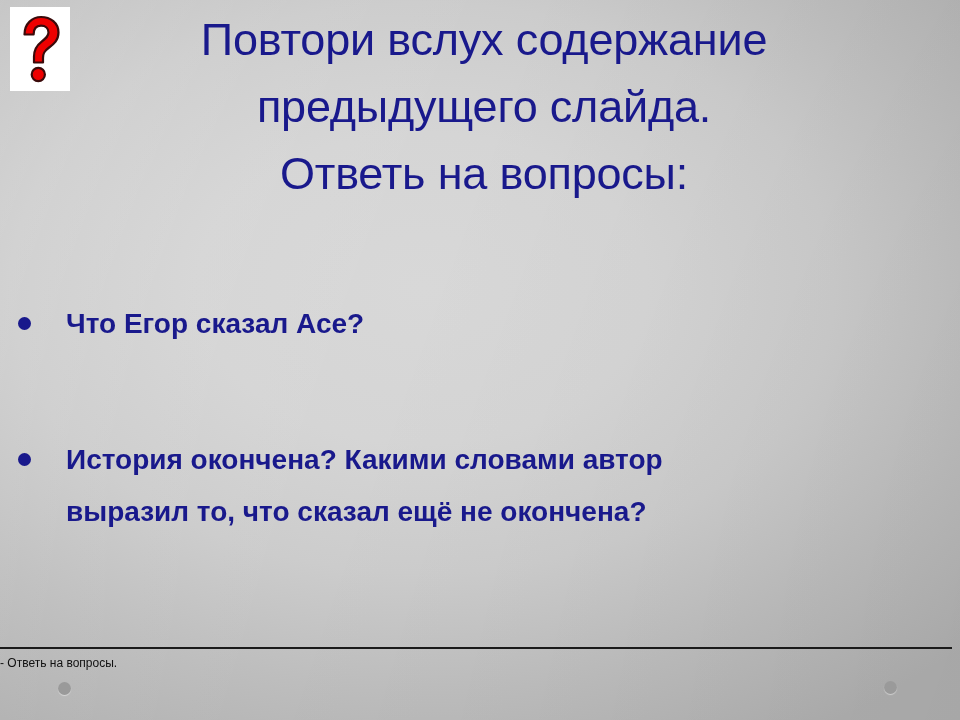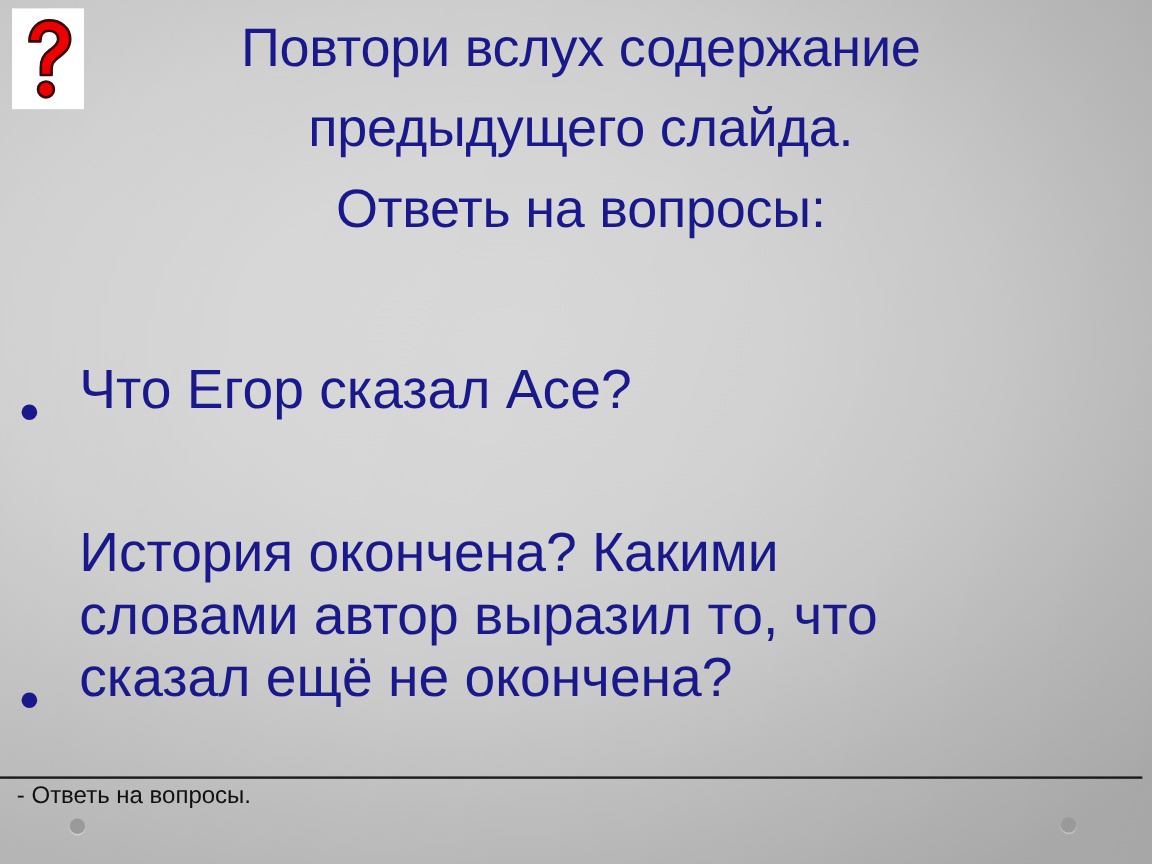--- a/index.html
+++ b/index.html
@@ -71,24 +71,25 @@
 
   
   .body-list {
     position: absolute;
     left: 12px;
     top: 298px;
     width: 836px;
   }
   .bullet-row {
     display: flex;
-    align-items: flex-end;
+    align-items: flex-start;
     color: #19198C;
-    font-size: 46px;
+    font-size: 28px;
     line-height: 52px;
+    font-weight: bold;
   }
   .bullet-row + .bullet-row { margin-top: 84px; }
   .bullet-dot {
     flex: 0 0 auto;
     width: 13px;
     height: 13px;
     border-radius: 50%;
     background: #19198C;
     margin: 19px 35px 0 6px;
   }
@@ -99,24 +100,24 @@
   .footer-rule {
     position: absolute;
     left: 0;
     top: 647px;
     width: 952px;
     height: 0;
     border-top: 2px solid #1a1a1a;
   }
   .footer-note {
     position: absolute;
-    left: 14px;
+    left: 0;
     top: 652px;
     color: #111111;
-    font-size: 20px;
+    font-size: 12px;
     line-height: 22px;
     white-space: nowrap;
   }
 
   .deco-dot {
     position: absolute;
     width: 13px;
     height: 13px;
     border-radius: 50%;
     background: #9a9a9a;

